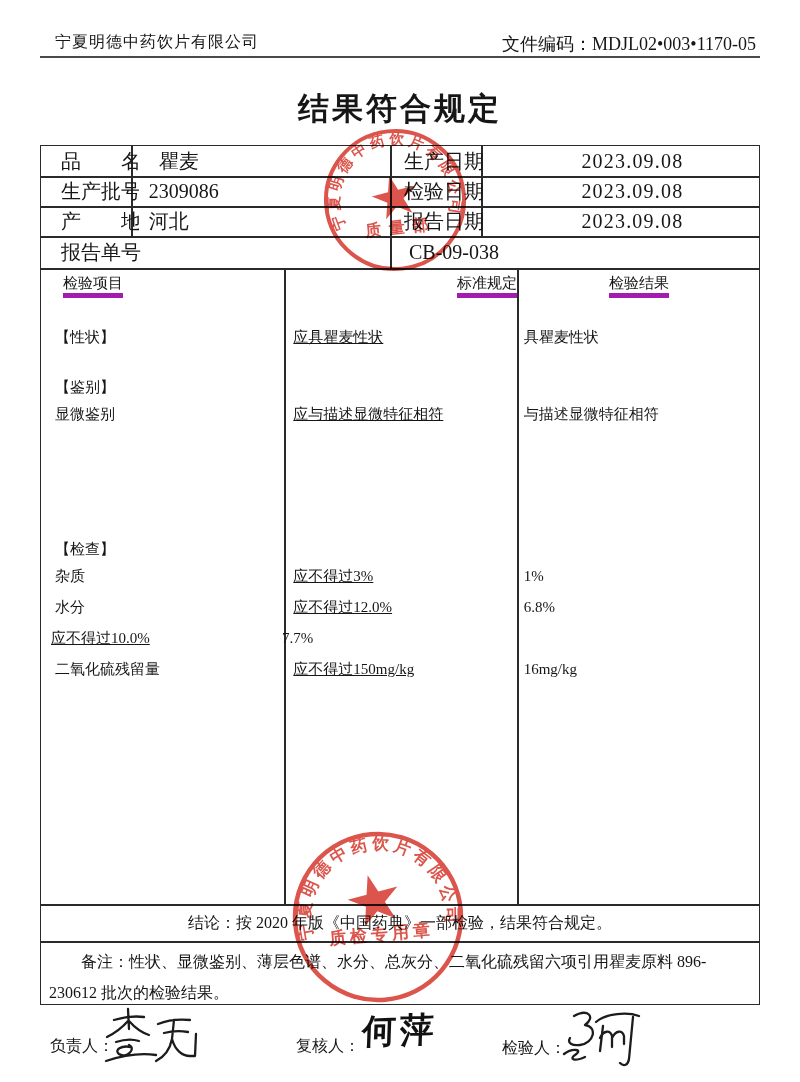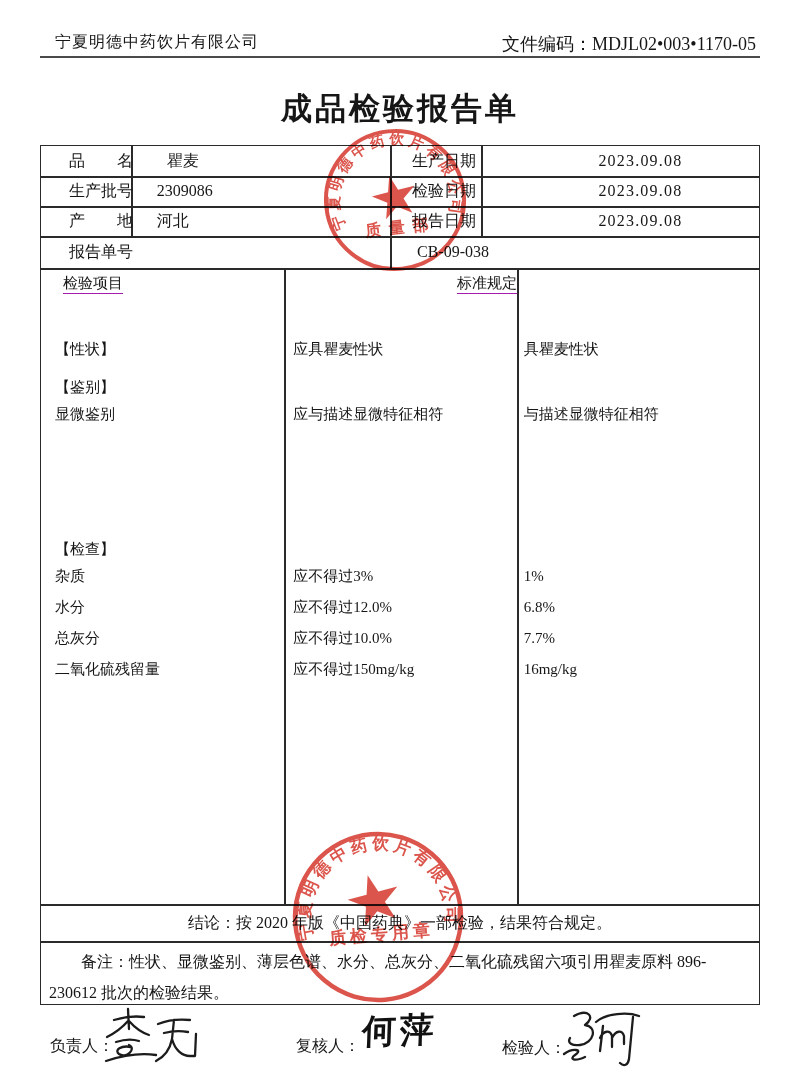--- a/index.html
+++ b/index.html
@@ -9,29 +9,29 @@
   
   .company{left:55px;top:32px;font-size:16px;letter-spacing:1px;}
   .doccode{right:44px;top:32px;font-size:18px;}
   .headrule{left:40px;top:56px;width:720px;height:2px;background:#4a4a4a;}
   .title{left:0;top:88px;width:800px;text-align:center;font-size:31px;font-weight:700;letter-spacing:3px;}
   
   .tbl{left:40px;top:145px;width:720px;height:860px;border:1.5px solid #2a2a2a;box-sizing:border-box;}
   .hl{position:absolute;left:0;right:0;height:1.5px;background:#2a2a2a;}
   .vl{position:absolute;width:1.5px;background:#2a2a2a;}
   
-  .irow{position:absolute;left:16px;width:100%;display:flex;box-sizing:border-box;font-size:16px;}
+  .irow{position:absolute;left:8px;width:100%;display:flex;box-sizing:border-box;font-size:20px;}
   .irow .c{box-sizing:border-box;overflow:hidden;white-space:nowrap;}
   .date{letter-spacing:1.2px;text-align:center;}
   
   .rhead{position:absolute;top:128px;font-size:15px;}
-  .rhead .u{border-bottom:1px solid #a21caf;padding-bottom:2px;}
+  .rhead .u{border-bottom:5px solid #a21caf;padding-bottom:2px;}
   .rrow{position:absolute;left:0;width:100%;display:flex;font-size:15px;line-height:22px;}
   .rrow .c1{width:243px;box-sizing:border-box;padding-left:14px;}
-  .rrow .c2{width:233px;box-sizing:border-box;padding-left:10px;}
+  .rrow .c2{width:233px;box-sizing:border-box;padding-left:10px;text-decoration:underline;}
   .rrow .c3{width:244px;box-sizing:border-box;padding-left:8px;}
   .rrow.tall{line-height:33px;}
   .concl{position:absolute;top:758px;left:0;width:100%;height:37px;line-height:37px;
          text-align:center;font-size:16px;}
   .remark{position:absolute;top:795px;left:0;width:100%;height:65px;box-sizing:border-box;
           padding:5px 10px 0 8px;text-indent:2em;font-size:16px;line-height:31px;}
   
   .stamp{position:absolute;mix-blend-mode:multiply;opacity:.85;pointer-events:none;}
   .stamp text{font-family:"Liberation Sans","DejaVu Sans",sans-serif;font-weight:700;}
   
@@ -42,21 +42,21 @@
 </style>
 </head>
 <body>
 
 <div class="page">
 
   <div class="abs company">宁夏明德中药饮片有限公司</div>
   <div class="abs doccode"><span>文件编码：</span><span>MDJL02•003•1170-05</span></div>
   <div class="abs headrule"></div>
 
-  <div class="abs title">成品检验报告单</div>
+  <div class="abs title">结果符合规定</div>
 
   <div class="abs tbl">
 
     <div class="hl" style="top:30px"></div>
     <div class="hl" style="top:60px"></div>
     <div class="hl" style="top:90px"></div>
     <div class="hl" style="top:122px"></div>
     <div class="hl" style="top:758px"></div>
     <div class="hl" style="top:795px"></div>
 
@@ -84,22 +84,23 @@
       <div class="c" style="width:91px;padding-left:7px">报告日期</div>
       <div class="c date" style="width:280px;padding-left:10px">2023.09.08</div>
     </div>
     <div class="irow" style="top:90px;height:32px;line-height:32px">
       <div class="c" style="width:349px;padding-left:12px">报告单号</div>
       <div class="c" style="width:371px;padding-left:12px">CB-09-038</div>
     </div>
 
     <div class="rhead" style="left:22px"><span class="u">检验项目</span></div>
     <div class="rhead" style="left:243px;width:233px;text-align:right"><span class="u">标准规定</span></div>
+    <div class="rhead" style="left:476px;width:244px;text-align:center"><span class="u">检验结果</span></div>
 
-    <div class="rrow" style="top:192px">
+    <div class="rrow" style="top:180px">
       <div class="c1">【性状】</div>
       <div class="c2">应具瞿麦性状</div>
       <div class="c3">具瞿麦性状</div>
     </div>
     <div class="rrow" style="top:230px">
       <div class="c1">【鉴别】</div>
       <div class="c2"></div>
       <div class="c3"></div>
     </div>
     <div class="rrow" style="top:257px">
@@ -116,21 +117,20 @@
       <div class="c1">杂质</div>
       <div class="c2">应不得过3%</div>
       <div class="c3">1%</div>
     </div>
     <div class="rrow" style="top:450px">
       <div class="c1">水分</div>
       <div class="c2">应不得过12.0%</div>
       <div class="c3">6.8%</div>
     </div>
     <div class="rrow" style="top:481px">
-      <div class="c1">总灰分</div>
       <div class="c2">应不得过10.0%</div>
       <div class="c3">7.7%</div>
     </div>
     <div class="rrow" style="top:512px">
       <div class="c1">二氧化硫残留量</div>
       <div class="c2">应不得过150mg/kg</div>
       <div class="c3">16mg/kg</div>
     </div>
 
     <div class="concl"><span>结论：</span><span>按 2020 年版《中国药典》一部检验，结果符合规定。</span></div>

